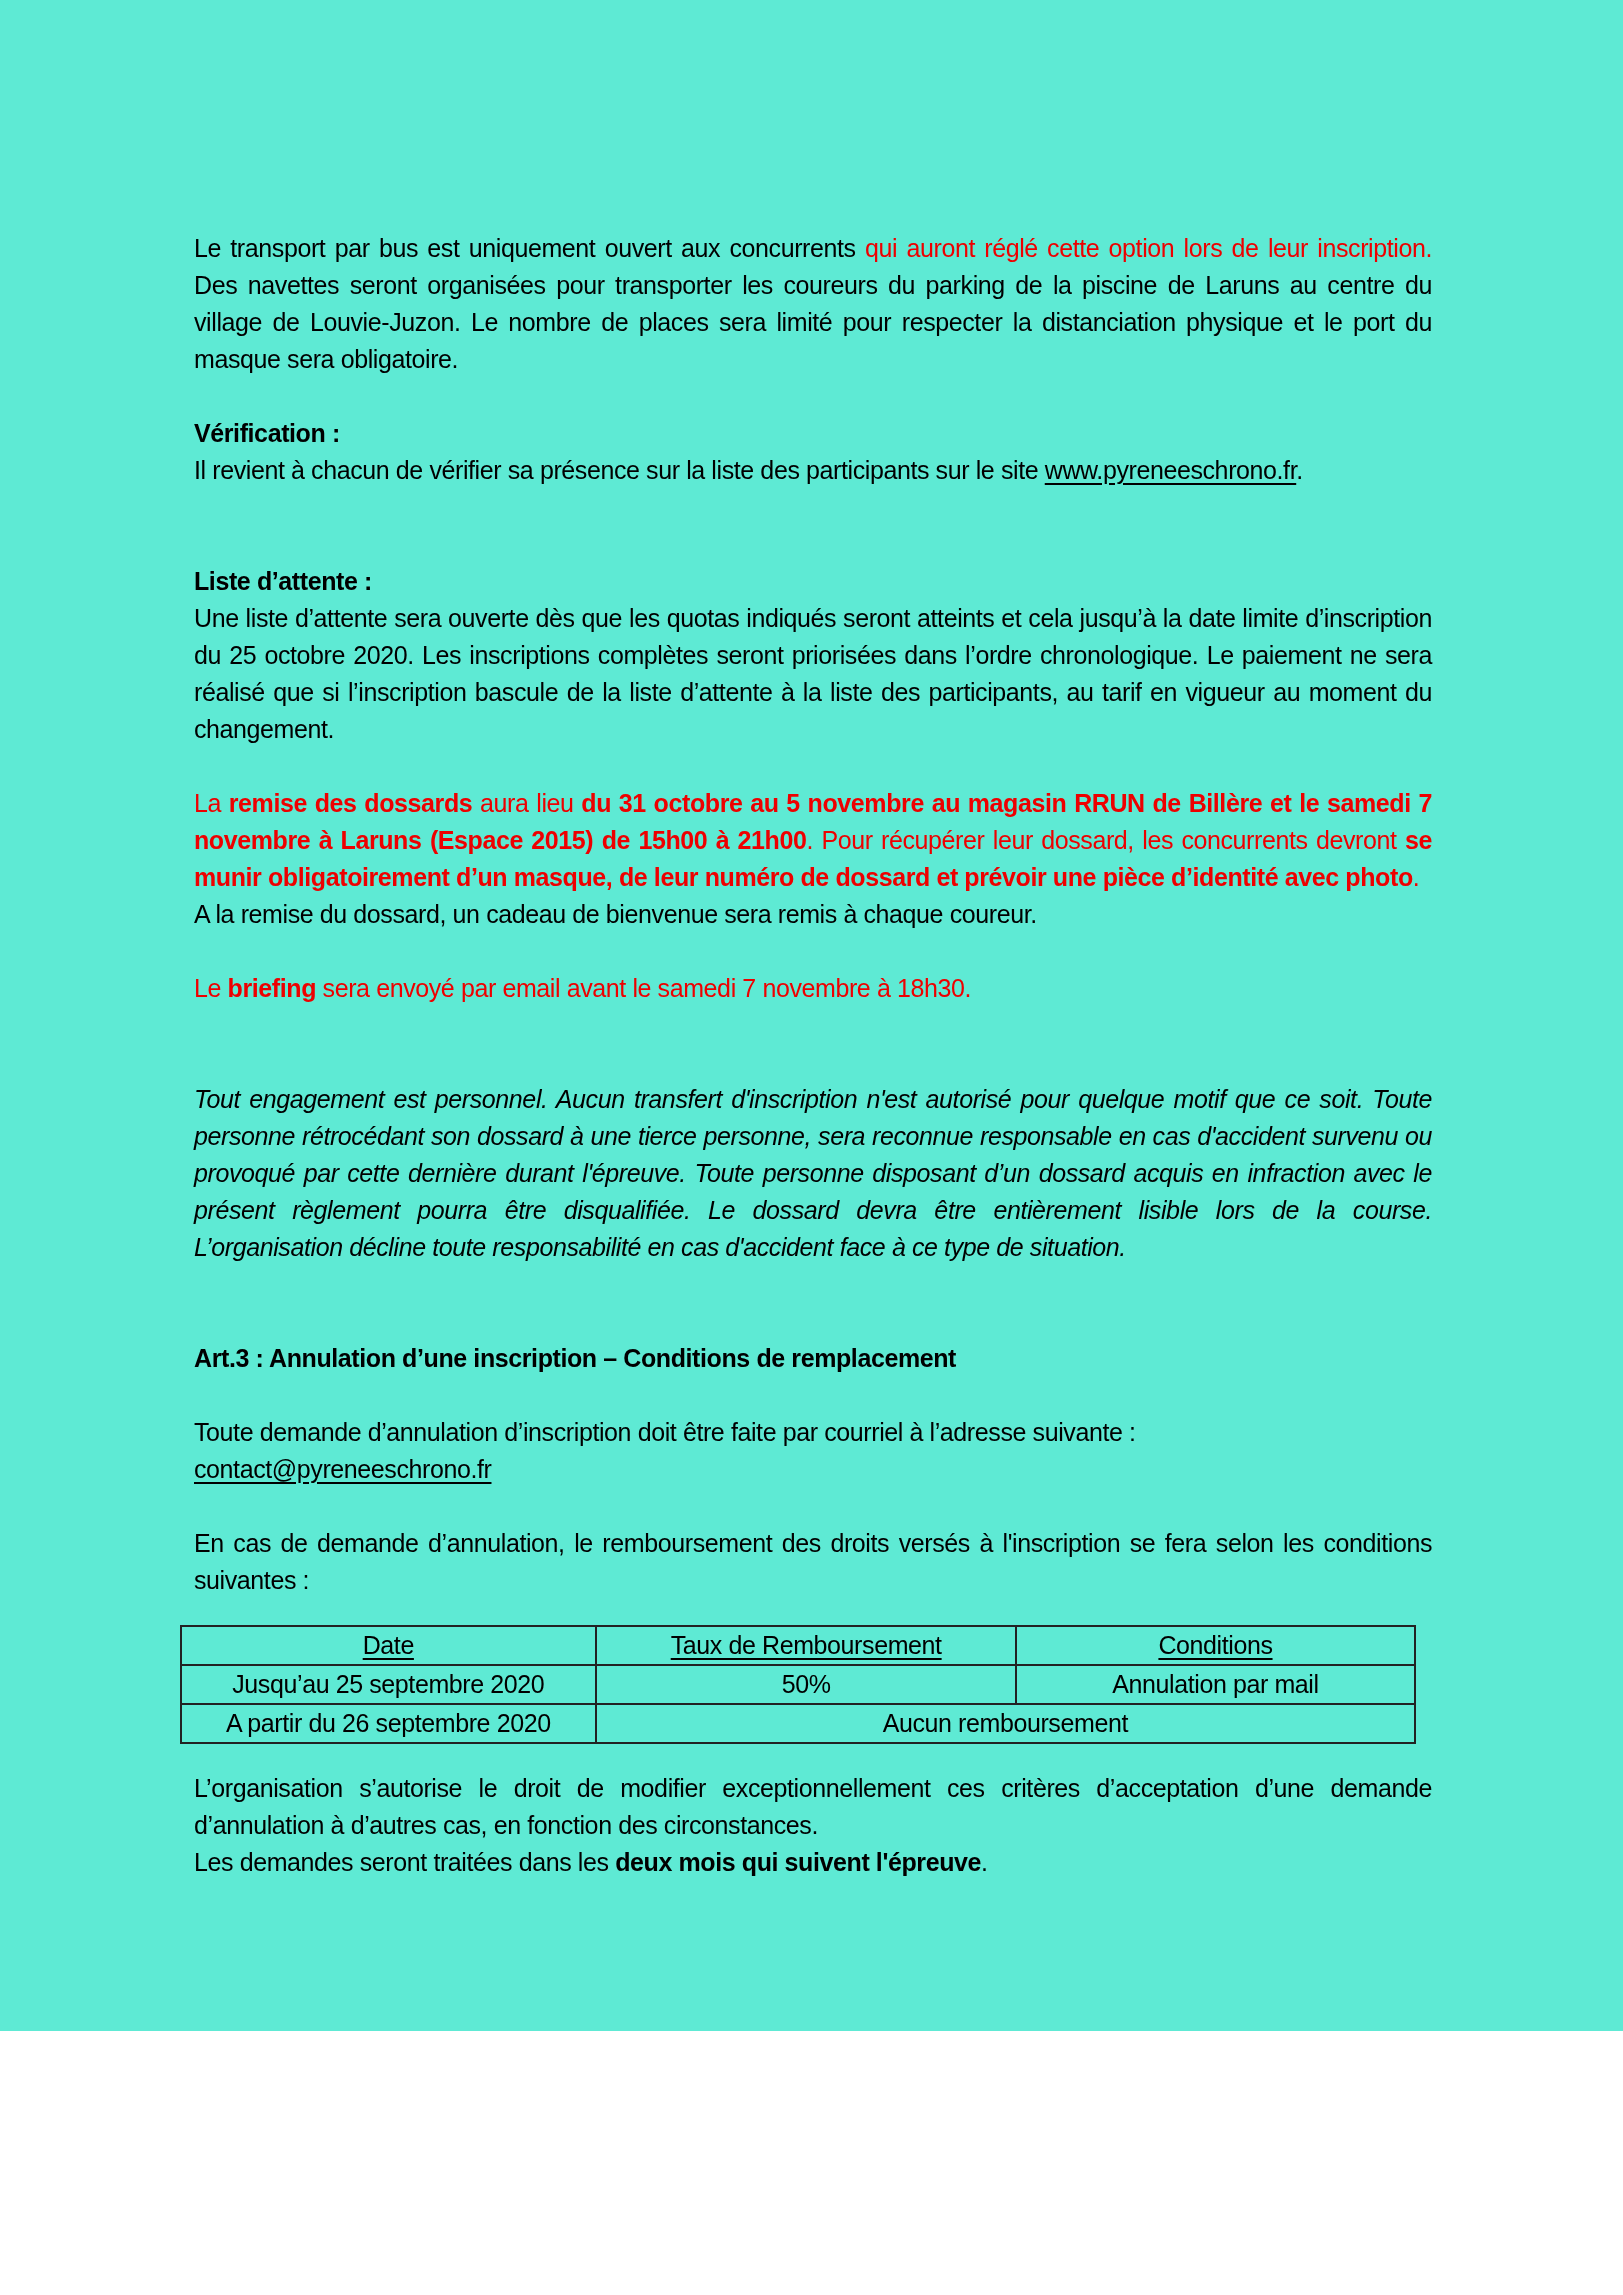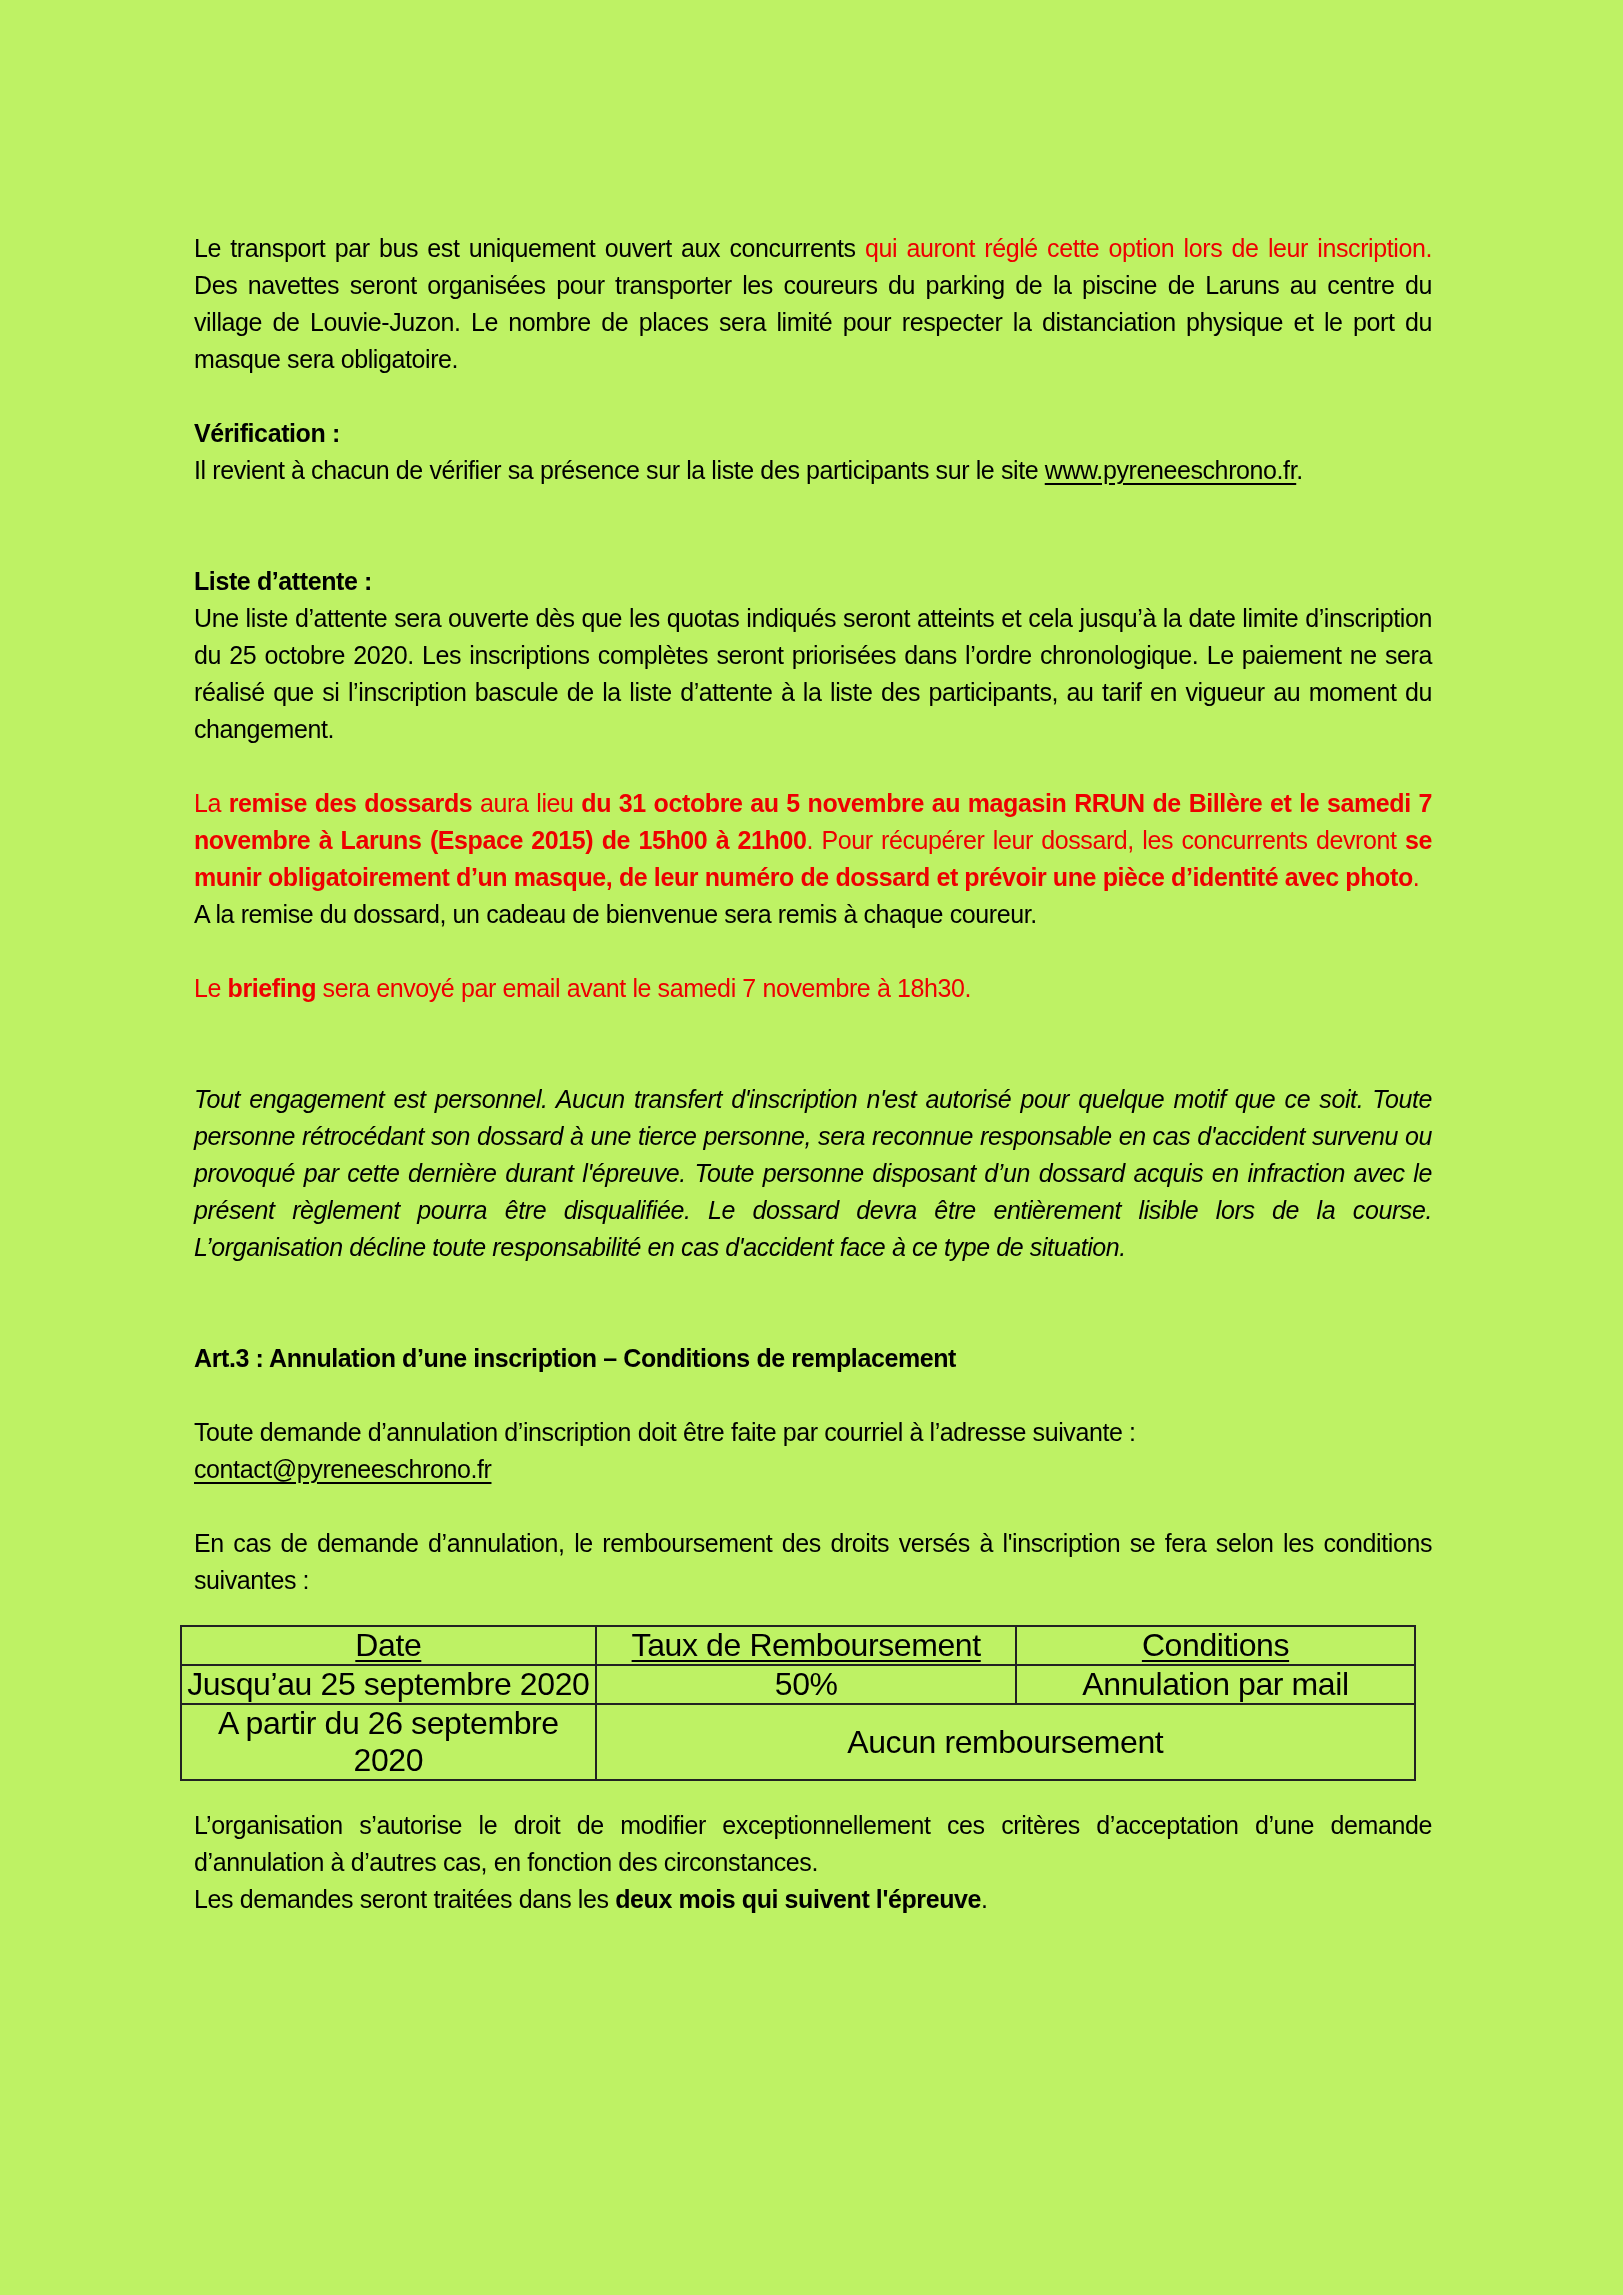--- a/index.html
+++ b/index.html
@@ -1,39 +1,39 @@
 <!DOCTYPE html>
 <html style="font-size:10.5px"><head>
 <meta charset="utf-8">
 <style>
   html, body { margin: 0; padding: 0; background: #ffffff; }
   body { width: 1623px; height: 2295px; position: relative; overflow: hidden; }
   .page {
-    position: absolute; left: 0; top: 0; width: 1623px; height: 2295px; background: #bef264;
+    position: absolute; left: 0; top: 0; width: 1623px; height: 2031px; background: #5eead4;
     font-family: "Liberation Sans", sans-serif; color: #000000;
   }
   .content {
     position: absolute; left: 194px; top: 230px; width: 1238px;
     font-size: 25px; line-height: 37px; letter-spacing: -0.4px;
   }
   p { margin: 0; }
   .justify { text-align: justify; text-align-last: left; }
   .red { color: #ee0000; }
   .b { font-weight: bold; }
   .i { font-style: italic; }
   .u { text-decoration: underline; text-decoration-thickness: 2px; text-underline-offset: 3.9px; }
   .heading { font-weight: bold; }
   .gap-1 { height: 37px; }
   .gap-2 { height: 74px; }
   .center { text-align: left; }
   a.link { color: #000000; text-decoration: underline; }
 
   table.refund {
     position: relative; left: -14.4px; width: 1236px; border-collapse: collapse;
-    margin-top: 26px; font-size: 32px; letter-spacing: -0.4px;
+    margin-top: 26px; font-size: 25px; letter-spacing: -0.4px;
   }
   table.refund td, table.refund th {
     border: 2px solid #222222; height: 34px; padding: 0 5.2px; text-align: center; font-weight: normal;
   }
   table.refund th .u { text-decoration-thickness: 2px; text-underline-offset: 3.9px; }
   .col-date { width: 403px; }
   .col-rate { width: 408px; }
 </style>
 </head>
 <body>

